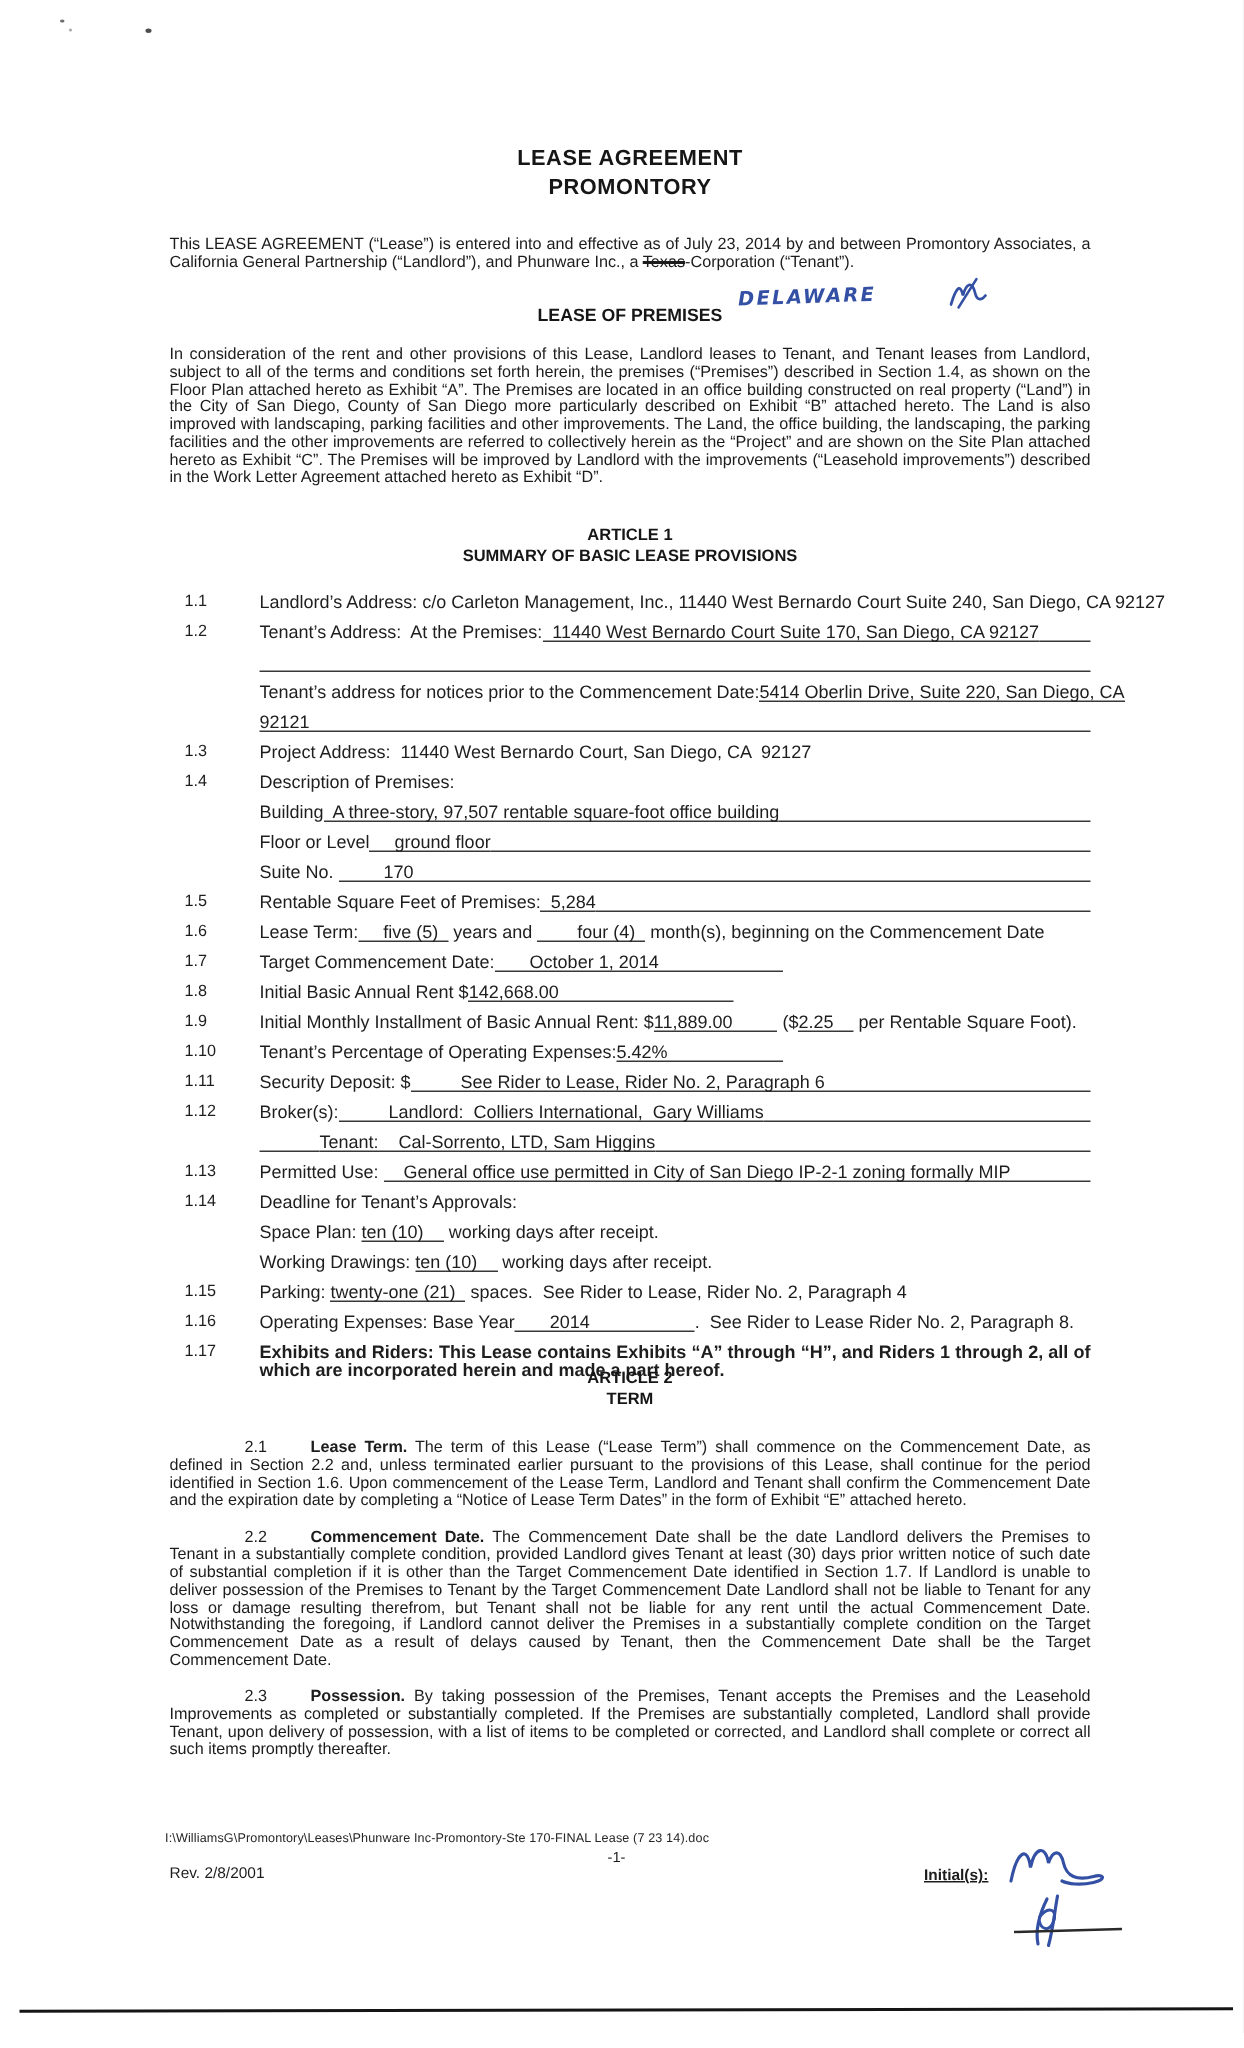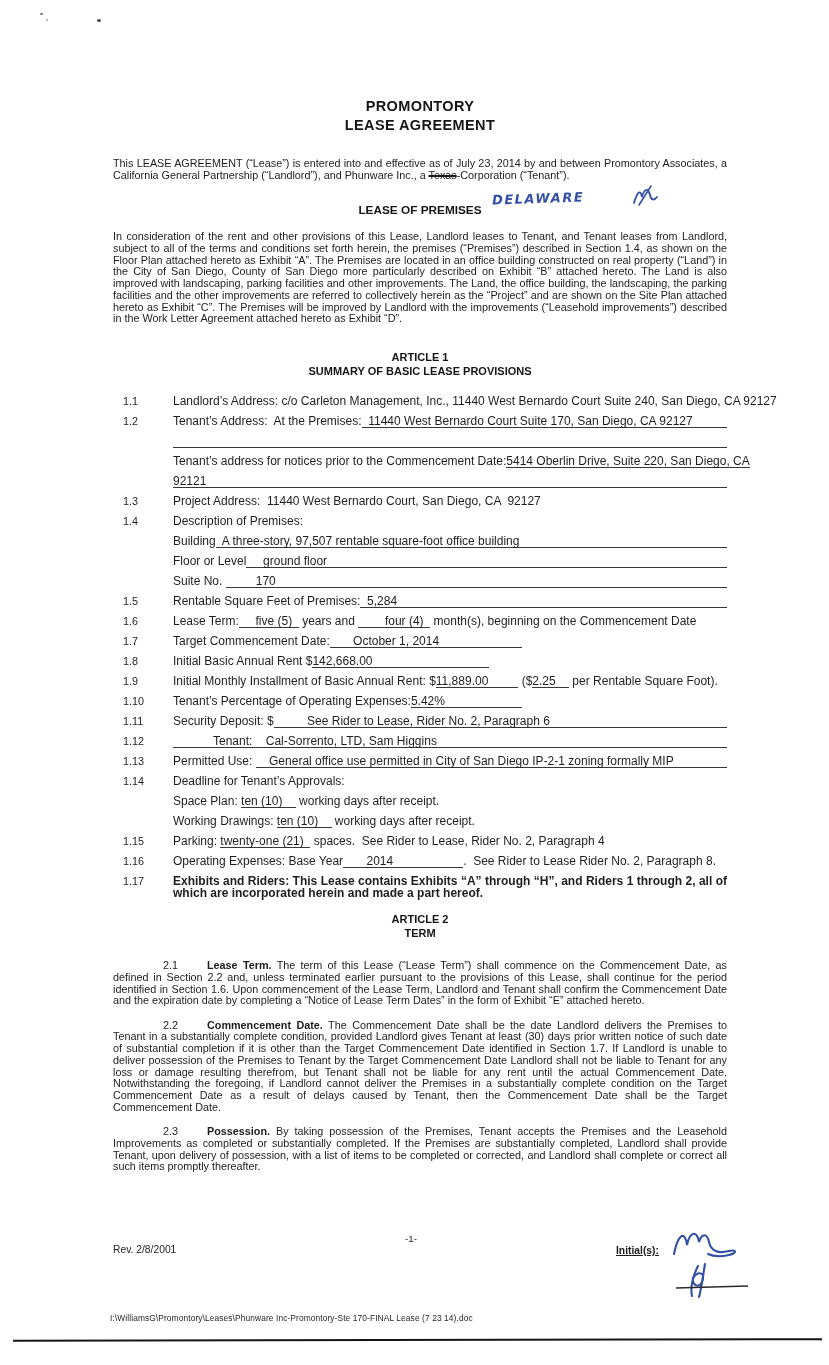--- a/index.html
+++ b/index.html
@@ -45,22 +45,22 @@
 </head>
 <body>
 
 <div class="page">
 
   <div class="abs speck" style="left:40px;top:13px;width:3px;height:2px;"></div>
   <div class="abs speck" style="left:46px;top:19px;width:2px;height:2px;opacity:.6;"></div>
   <div class="abs speck" style="left:97px;top:19px;width:4px;height:3px;background:#4d4d4d;"></div>
 
   <div class="abs doc-title">
+    <div>LEASE AGREEMENT</div>
     <div>PROMONTORY</div>
-    <div>LEASE AGREEMENT</div>
   </div>
 
   <p class="abs bodytext" style="left:113px;width:614px;top:158px;margin:0;"><span>This LEASE AGREEMENT (“Lease”) is entered into and effective as of July 23, 2014 by and between Promontory Associates, a California General Partnership (“Landlord”), and Phunware Inc., a </span><span class="strike">Texas</span><span>-Corporation (“Tenant”).</span></p>
 
   <div class="abs handwriting" style="left:492px;top:191px;">DELAWARE</div>
   <svg class="abs" style="left:631px;top:184px;" width="28" height="24" viewBox="0 0 28 24">
     <path d="M3,19 C6,9 9,4 11,13 C13,5 17,3 19,11 C20,16 23,17 26,13" stroke="#3350a4" stroke-width="1.8" fill="none" stroke-linecap="round"></path>
     <path d="M8,21 L20,2" stroke="#3350a4" stroke-width="1.6" fill="none" stroke-linecap="round"></path>
   </svg>
 
@@ -202,20 +202,25 @@
             <span class="seg">Security Deposit: $</span>
             <span class="seg u">          See Rider to Lease, Rider No. 2, Paragraph 6</span>
             <span class="seg fill"></span>
           </div>
         </div>
       </div>
       <div class="a1-item">
         <div class="a1-num">1.12</div>
         <div class="a1-content">
           <div class="a1-line">
+            <span class="seg">Broker(s):</span>
+            <span class="seg u">          Landlord:  Colliers International,  Gary Williams</span>
+            <span class="seg fill"></span>
+          </div>
+          <div class="a1-line">
             <span class="seg u">            </span>
             <span class="seg u">Tenant:    Cal-Sorrento, LTD, Sam Higgins</span>
             <span class="seg fill"></span>
           </div>
         </div>
       </div>
       <div class="a1-item">
         <div class="a1-num">1.13</div>
         <div class="a1-content">
           <div class="a1-line">
@@ -289,16 +294,16 @@
   <svg class="abs" style="left:668px;top:1222px;" width="84" height="82" viewBox="0 0 84 82">
 
     <path d="M6,32 C10,12 17,8 19,23 C22,9 29,8 31,20 C34,11 39,11 41,20 C43,29 50,32 61,29 C68,27 70,31 61,33 C52,35 44,34 40,32" stroke="#3350a4" stroke-width="2.1" fill="none" stroke-linecap="round"></path>
 
     <path d="M30,44 C25,54 22,64 24,74" stroke="#3350a4" stroke-width="2.1" fill="none" stroke-linecap="round"></path>
     <path d="M37,42 C35,53 34,64 31,75" stroke="#3350a4" stroke-width="2.1" fill="none" stroke-linecap="round"></path>
     <path d="M25,56 C31,48 38,51 34,60 C31,66 26,64 25,59" stroke="#3350a4" stroke-width="1.9" fill="none" stroke-linecap="round"></path>
     <path d="M8,66 L80,64" stroke="#2a2a2a" stroke-width="1.6" fill="none"></path>
   </svg>
 
-  <div class="abs filepath" style="left:110px;top:1313px;">I:\WilliamsG\Promontory\Leases\Phunware Inc-Promontory-Ste 170-FINAL Lease (7 23 14).doc</div>
+  <div class="abs filepath" style="left:110px;top:1220px;">I:\WilliamsG\Promontory\Leases\Phunware Inc-Promontory-Ste 170-FINAL Lease (7 23 14).doc</div>
 
   <div class="abs scanline" style="left:13px;top:1339px;width:809px;"></div>
 </div>
 
 </body></html>

